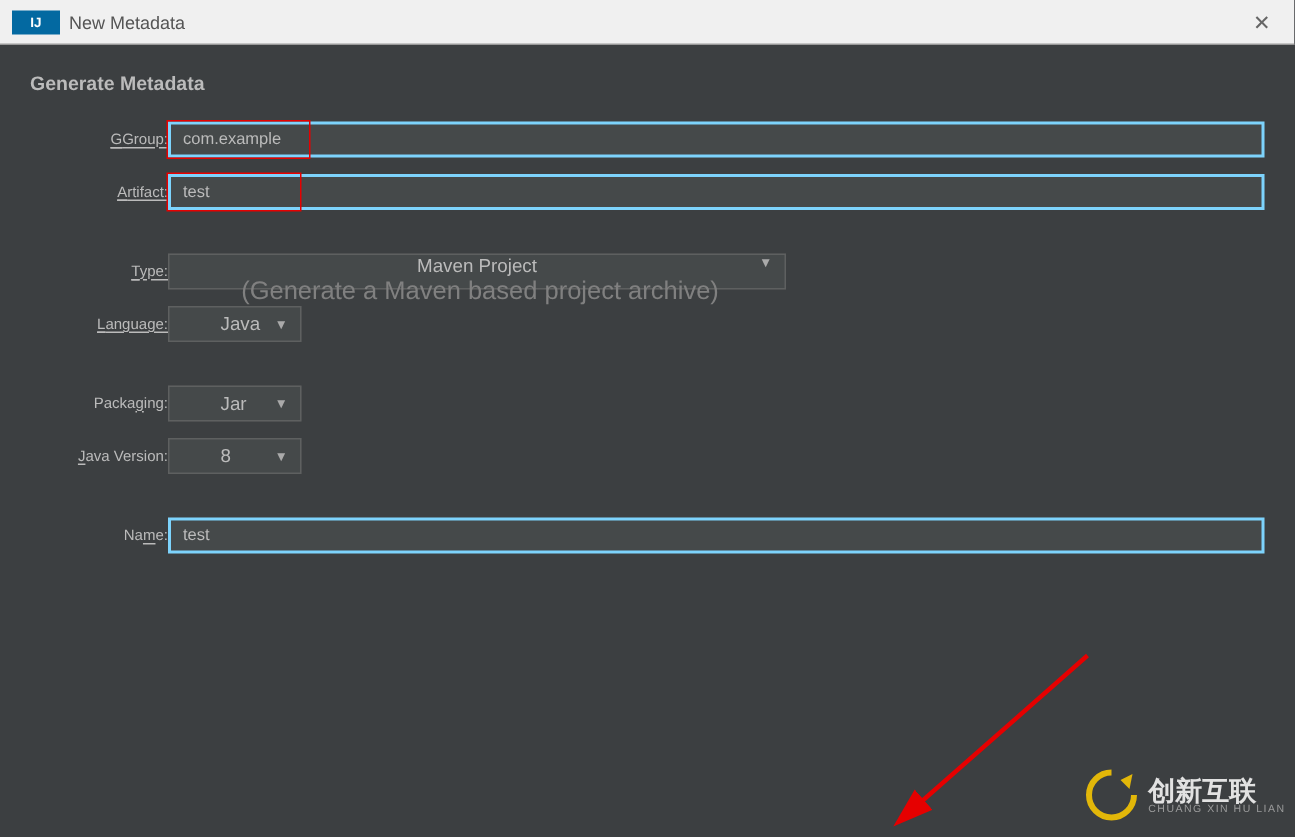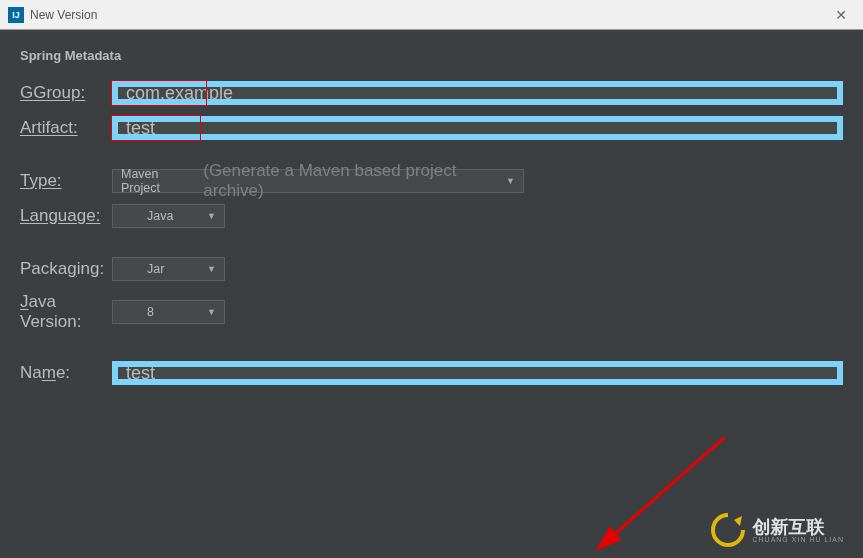--- a/index.html
+++ b/index.html
@@ -1,53 +1,53 @@
 <!DOCTYPE html>
 <html><head>
 <meta charset="utf-8">
 <style>
   * { box-sizing: border-box; margin: 0; padding: 0; font-family: "Segoe UI", Arial, sans-serif; }
   body { width: 863px; height: 558px; background: #3c3f41; color: #bbbbbb; position: relative; overflow: hidden; }
   .title-bar { height: 30px; background: #f0f0f0; display: flex; align-items: center; padding: 0 8px; border-bottom: 1px solid #999; }
-  .title-bar-icon { width: 16px; height: 16px; background: #0369a1; color: #fff; font-size: 9px; display: flex; align-items: center; justify-content: center; margin-right: 6px; font-weight: bold; }
+  .title-bar-icon { width: 32px; height: 16px; background: #0369a1; color: #fff; font-size: 9px; display: flex; align-items: center; justify-content: center; margin-right: 6px; font-weight: bold; }
   .title-bar-text { color: #555; font-size: 12px; flex: 1; }
   .title-bar-close { color: #666; font-size: 14px; padding: 0 8px; }
   .content { padding: 18px 20px; }
   .section-title { color: #bbbbbb; font-weight: bold; font-size: 13px; margin-bottom: 18px; }
   .row { display: flex; align-items: center; margin-bottom: 11px; }
-  .label { width: 92px; color: #bbbbbb; font-size: 17px; text-decoration: underline; text-decoration-color: #bbbbbb; text-underline-offset: 2px; }
+  .label { width: 92px; color: #bbbbbb; font-size: 10px; text-decoration: underline; text-decoration-color: #bbbbbb; text-underline-offset: 2px; text-align: right; }
   .label.nound { text-decoration: none; }
   .label-u { text-decoration: underline; }
-  input.textfield { flex: 1; height: 24px; background: #45494a; border: 6px solid #7dd3fc; color: #bbbbbb; padding: 0 8px; font-size: 18px; outline: none; }
+  input.textfield { flex: 1; height: 24px; background: #45494a; border: 2px solid #7dd3fc; color: #bbbbbb; padding: 0 8px; font-size: 11px; outline: none; }
   .highlight-wrap { position: relative; flex: 1; display: flex; }
   .hl-box { position: absolute; border: 1.5px solid #e60000; pointer-events: none; top: -1px; height: 26px; }
   .select { height: 24px; background: #45494a; border: 1px solid #5e6060; display: flex; align-items: center; padding: 0 8px; color: #bbbbbb; font-size: 12.5px; position: relative; }
   .select .arrow { position: absolute; right: 8px; font-size: 9px; color: #aaaaaa; }
-  .select-md { width: 412px; }
-  .select-sm { width: 113px; padding-left: 34px; }
+  .select-md { width: 412px; flex-direction: column; }
+  .select-sm { width: 89px; padding-left: 34px; }
   .hint-text { color: #808080; font-size: 17px; margin-left: 4px; }
   .gap { height: 18px; }
   .arrow-svg { position: absolute; pointer-events: none; }
-  .watermark { position: absolute; right: 19px; bottom: 10px; display: flex; align-items: center; gap: 6px; opacity: 0.85; }
+  .watermark { position: absolute; right: 6px; bottom: 10px; display: flex; align-items: center; gap: 6px; opacity: 0.85; }
   .wm-icon { width: 36px; height: 36px; position: relative; }
   .wm-text { color: #fff; font-size: 18px; font-weight: bold; line-height: 1; }
   .wm-sub { font-size: 7px; color: #aaa; letter-spacing: 1px; }
   .select-val { color: #bbbbbb; }
 </style>
 </head>
 <body>
 
 <div class="title-bar">
   <div class="title-bar-icon">IJ</div>
-  <div class="title-bar-text">New Version</div>
+  <div class="title-bar-text">New Metadata</div>
   <div class="title-bar-close">✕</div>
 </div>
 
 <div class="content">
-  <div class="section-title">Spring Metadata</div>
+  <div class="section-title">Generate Metadata</div>
 
   <div class="row">
     <div class="label"><span class="label-u">G</span><span style="text-decoration:none">Group:</span></div>
     <div class="highlight-wrap">
       <input class="textfield" value="com.example" style="">
       <div class="hl-box" style="left:-1px;width:96px"></div>
     </div>
   </div>
 
   <div class="row">

